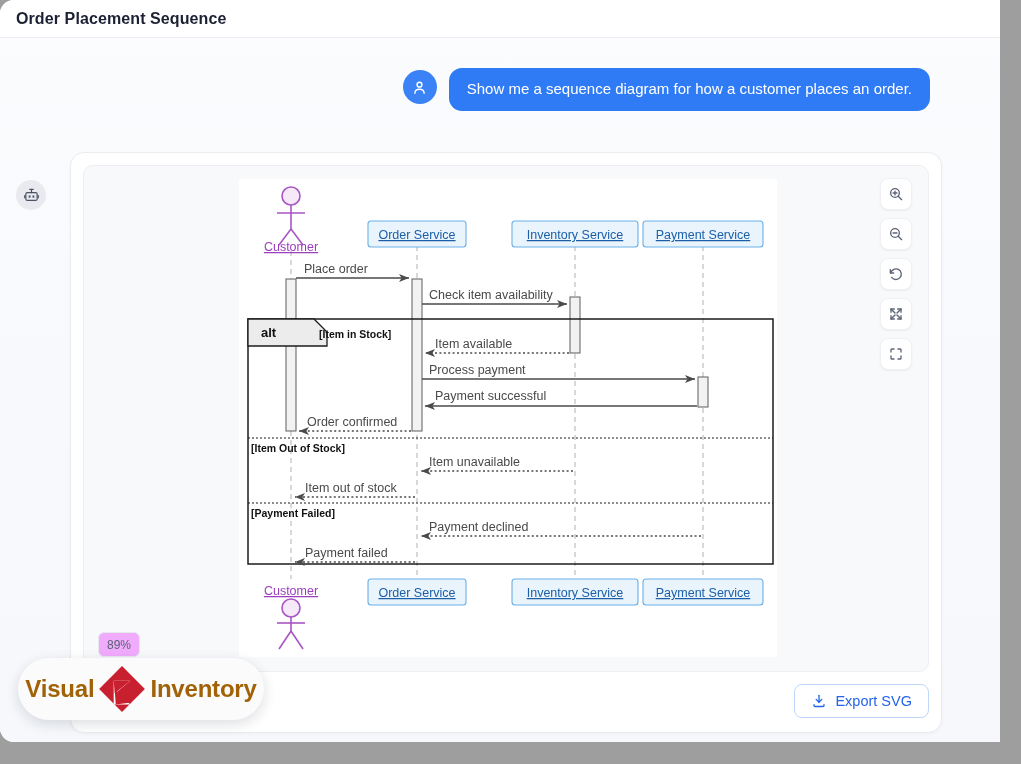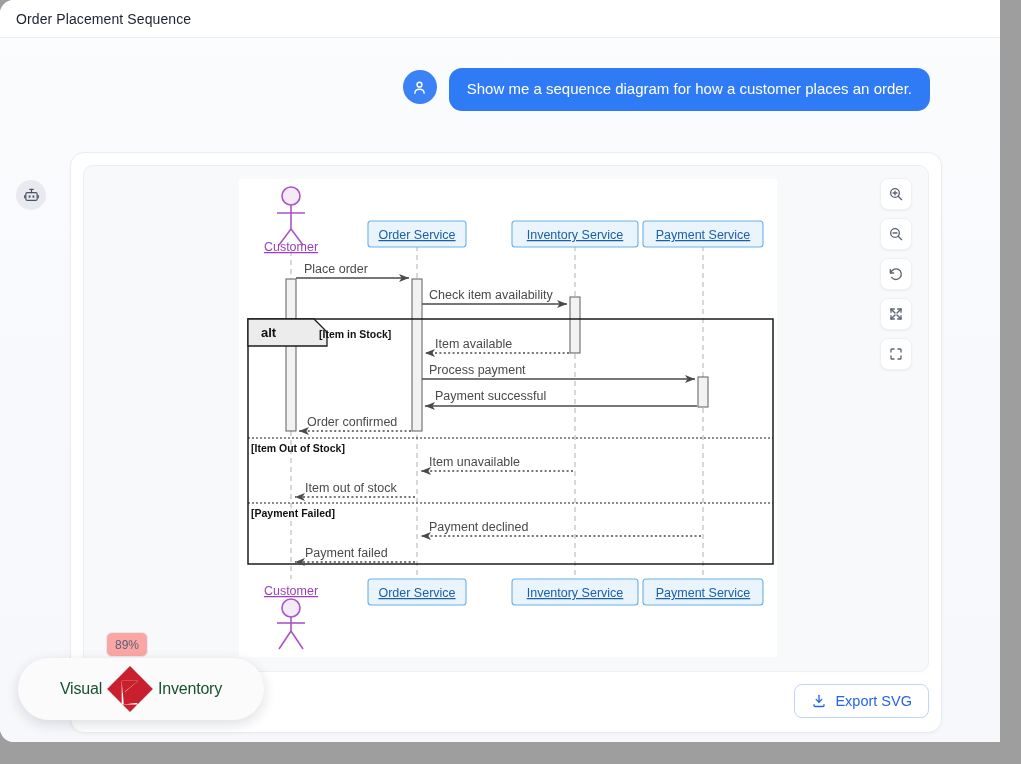--- a/index.html
+++ b/index.html
@@ -25,23 +25,24 @@
     overflow: hidden;
   }
   .titlebar {
     height: 38px;
     background: #ffffff;
     border-bottom: 1px solid #ededf1;
     display: flex; align-items: center;
     padding: 0 0 0 16px;
   }
   .titlebar .title {
-    font-size: 14px;
+    font-size: 16px;
     color: #1d2033;
     letter-spacing: .1px;
+    font-weight: bold;
   }
   .chatarea {
     position: absolute;
     left: 0; top: 38px;
     width: 1000px; height: 704px;
     background: linear-gradient(180deg,#fbfcfe 0%, #f7f9fc 45%, #f6f8fb 100%);
   }
   
   .userrow {
     position: absolute;
@@ -114,25 +115,25 @@
     border-radius: 8px;
     display: flex; align-items: center; justify-content: center;
     box-shadow: 0 1px 2px rgba(16,24,40,.05);
     cursor: pointer;
     color: #5c6475;
   }
   .zoombadge {
     position: absolute;
     left: 14px; bottom: 14px;
     min-width: 42px; height: 25px;
-    background: #fca5a5;
+    background: #f0abfc;
     border: 1px solid #e7e9ee;
     border-radius: 6px;
     display: flex; align-items: center; justify-content: center;
-    font-size: 12px; color: #5a6274; margin-left: 8px;
+    font-size: 12px; color: #5a6274;
   }
   
   .cardfoot {
     display: flex; justify-content: flex-end; align-items: center;
     gap: 10px;
     padding: 12px 0 2px 0;
   }
   .fbtn {
     display: flex; align-items: center; gap: 8px;
     height: 34px;
@@ -150,21 +151,21 @@
     left: 18px; bottom: 44px;
     width: 246px; height: 62px;
     background: #fbfbfb;
     border-radius: 31px;
     box-shadow: 0 4px 14px rgba(16,24,40,.14);
     display: flex; align-items: center; justify-content: center;
     gap: 2px;
     z-index: 30;
   }
   .logopill .lw {
-    font-size: 16px; font-weight: normal; color: #14532d;
+    font-size: 24px; font-weight: bold; color: #a16207;
     letter-spacing: -.2px;
   }
   .logomark { width: 52px; height: 52px; flex: 0 0 auto; }
   
   .scrollbar {
     position: absolute;
     right: 3px; top: 4px;
     width: 12px; height: 752px;
     background: #9e9e9e;
     border-radius: 6px;

